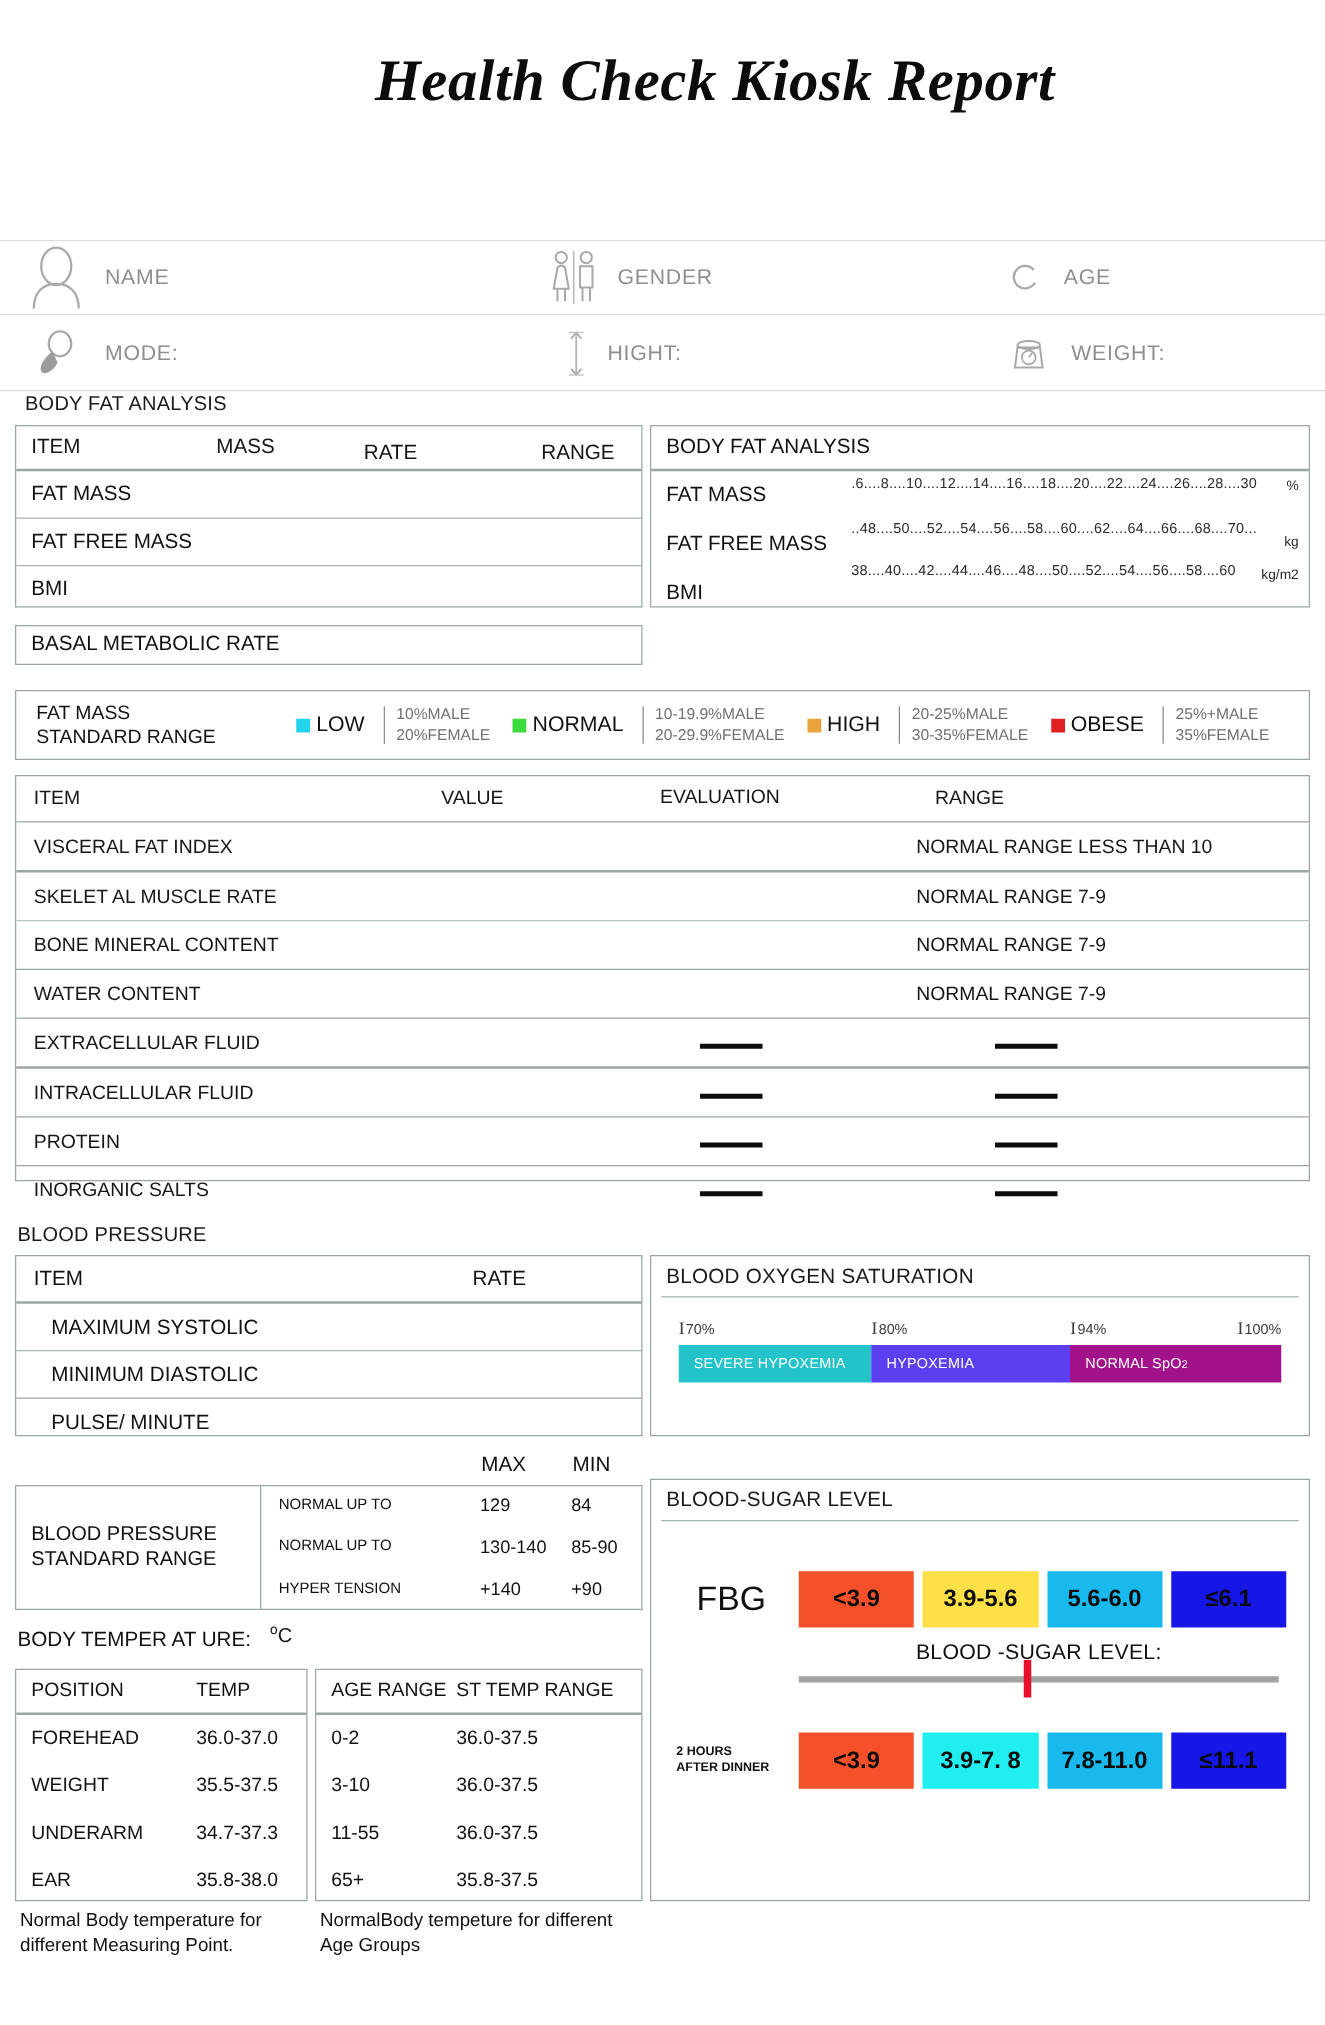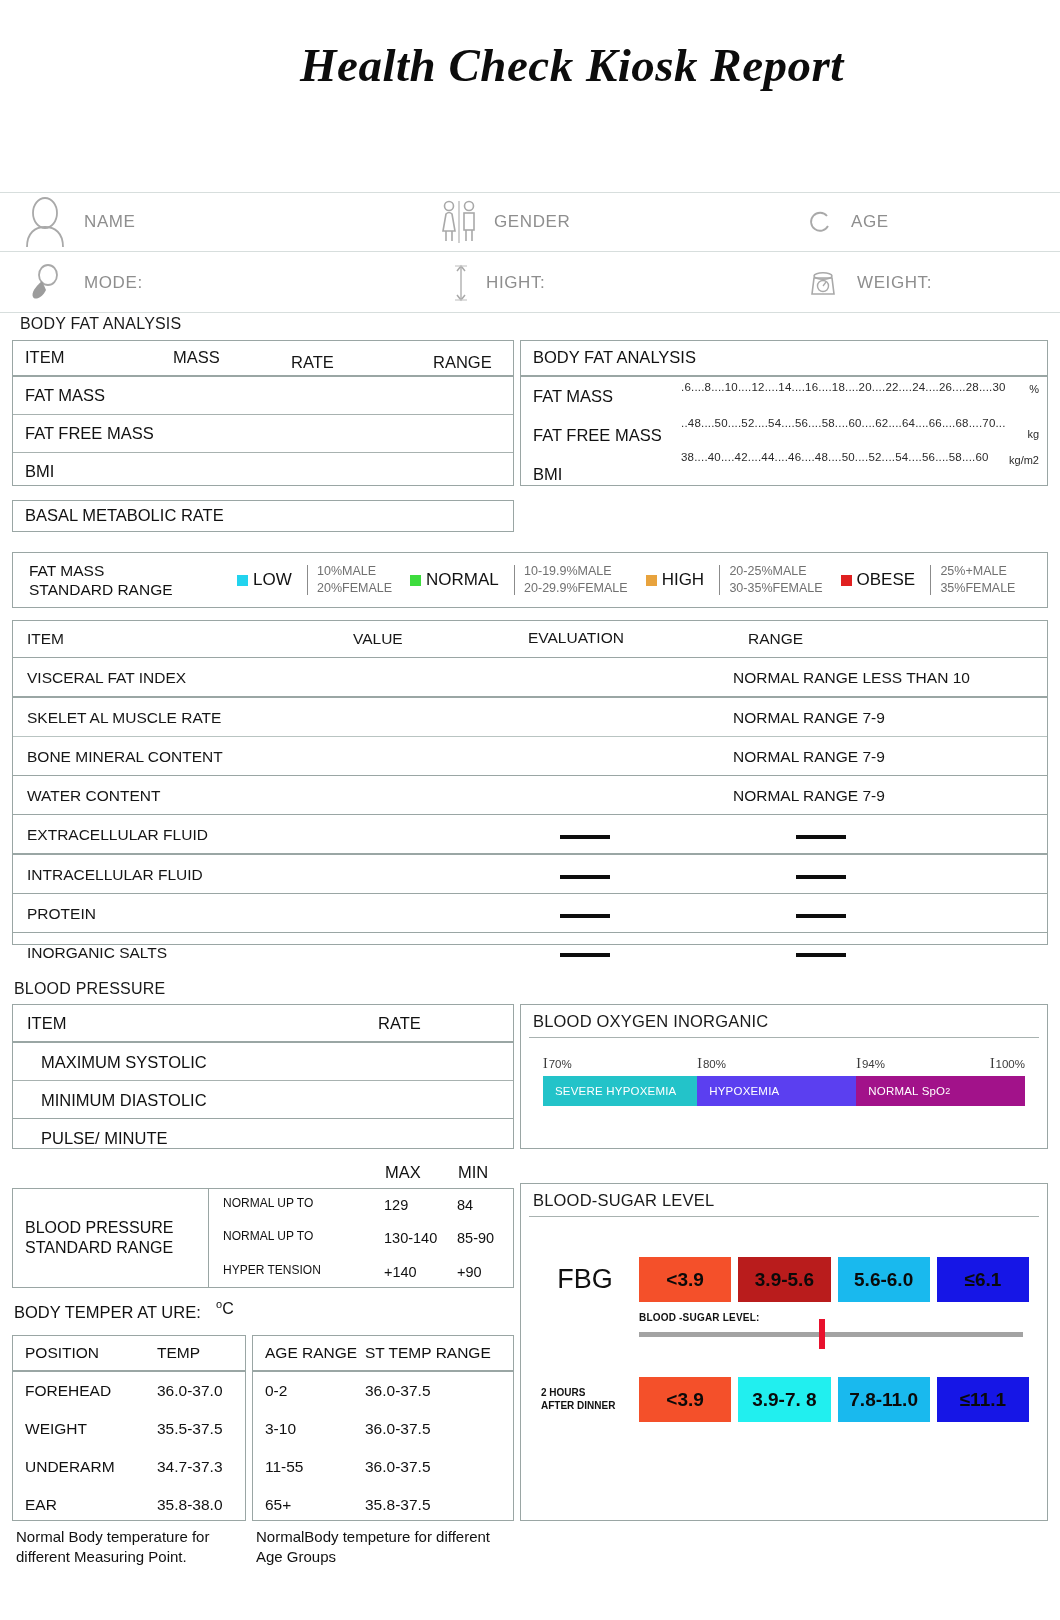--- a/index.html
+++ b/index.html
@@ -224,21 +224,21 @@
   #bsl .lgi .tx.bold { font-weight: bold; }
   #bsl .rowgrp { display: flex; align-items: center; margin-top: 24px; padding: 16px 18px 0 10px; }
   #bsl .rowlbl { flex: 0 0 108px; font-size: 27px; color: #111; text-align: center; }
   #bsl .rowlbl.small { font-size: 10px; font-weight: bold; line-height: 1.25; text-align: left; padding-left: 10px; }
   #bsl .cells { display: flex; flex: 1; gap: 7px; }
   #bsl .cell {
     flex: 1; height: 45px; display: flex; align-items: center; justify-content: center;
     font-size: 19px; font-weight: bold; color: #0a0a0a;
   }
   #bsl .slidergrp { margin-top: 10px; padding: 0 24px 0 118px; position: relative; }
-  #bsl .slidercap { font-size: 10px; font-weight: bold; text-align: left; color: #111; letter-spacing: 0.2px; }
+  #bsl .slidercap { font-size: 17px; font-weight: normal; text-align: center; color: #111; letter-spacing: 0.2px; }
   #bsl .track { height: 5px; background: #a3a3a3; margin-top: 9px; position: relative; }
   #bsl .marker { position: absolute; width: 6px; height: 30px; background: #e8112d; top: -13px; left: 47%; }
 </style>
 </head>
 <body>
 
 <div class="header">
   <div class="report-title">Health Check Kiosk Report</div>
 </div>
 
@@ -563,21 +563,21 @@
   <div class="bt-row">
     <span class="a">65+</span>
     <span class="b">35.8-37.5</span>
   </div>
 </div>
 
 <div id="bt-cap-left">Normal Body temperature for different Measuring Point.</div>
 <div id="bt-cap-right">NormalBody tempeture for different Age Groups</div>
 
 <div class="box" id="spo2">
-  <div class="box-title">BLOOD OXYGEN INORGANIC</div>
+  <div class="box-title">BLOOD OXYGEN SATURATION</div>
   <div class="rule-thin" style="margin:0 8px;"></div>
   <div class="bdy">
     <div class="ticks">
       <span class="tk" style="left:0"><i>I</i><span>70%</span></span>
       <span class="tk" style="left:32%"><i>I</i><span>80%</span></span>
       <span class="tk" style="left:65%"><i>I</i><span>94%</span></span>
       <span class="tk" style="right:0"><i>I</i><span>100%</span></span>
     </div>
     <div class="bar">
       <div class="seg" style="background:#23c3c9;flex:0 0 32%">
@@ -598,21 +598,21 @@
   <div class="box-title">BLOOD-SUGAR LEVEL</div>
   <div class="rule-thin" style="margin:0 8px;"></div>
   <div class="bdy">
 
     <div class="rowgrp">
       <div class="rowlbl">FBG</div>
       <div class="cells">
         <div class="cell" style="background:#f4502a">
             <span>&lt;3.9</span>
           </div>
-        <div class="cell" style="background:#b91c1c">
+        <div class="cell" style="background:#fde047">
             <span>3.9-5.6</span>
           </div>
         <div class="cell" style="background:#19b9ee">
             <span>5.6-6.0</span>
           </div>
         <div class="cell" style="background:#1616e6">
             <span>≤6.1</span>
           </div>
       </div>
     </div>

